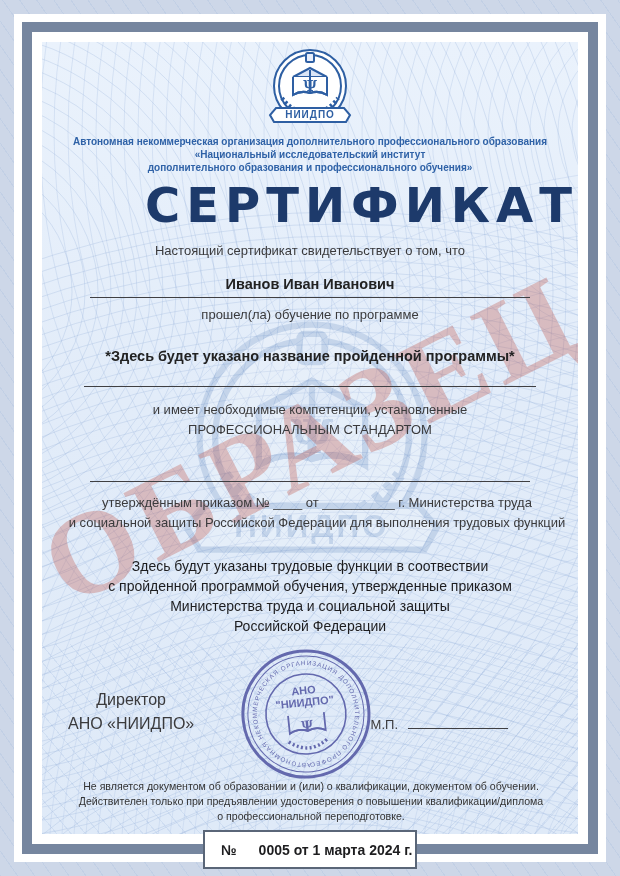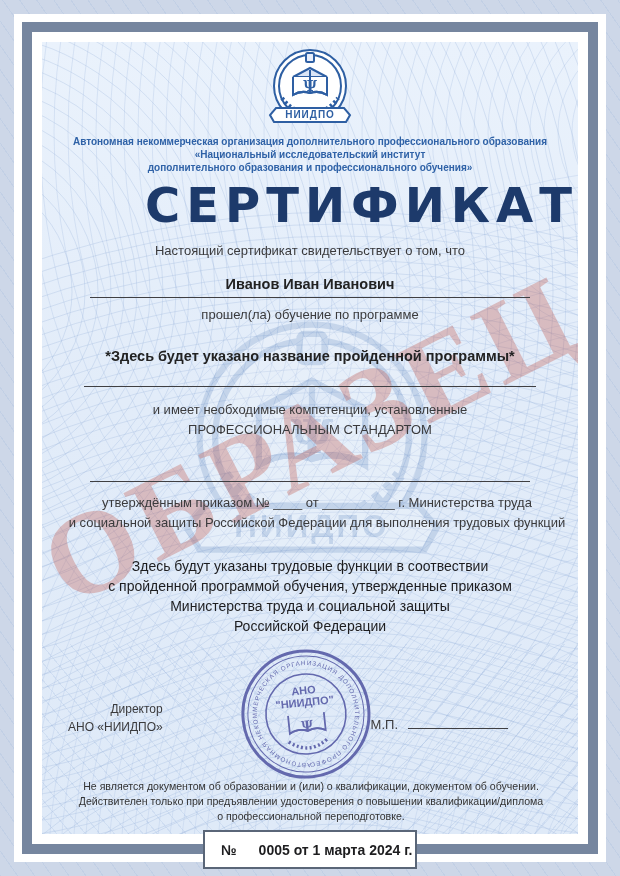--- a/index.html
+++ b/index.html
@@ -42,21 +42,21 @@
   .name-field { margin-top:18px; padding-bottom:5px; font-size:14.5px; font-weight:bold; color:#222; }
   .passed { margin-top:9px; font-size:13px; }
   .program-field { width:452px; margin-top:26px; padding-bottom:22px; font-size:14.5px; font-weight:bold; color:#222; }
   .competence { margin-top:13px; font-size:13px; line-height:1.5; }
   .blank-line { margin-top:42px; }
   .order { margin-top:11px; font-size:13px; line-height:1.55;padding-left:14px; }
   .functions-block { margin-top:24px; font-size:14px; font-weight:normal; color:#1d1d1f; line-height:1.42; }
 
   .sig-area { position:absolute; left:0; right:0; bottom:6px; height:186px; }
   .stamp { position:absolute; left:50%; transform:translateX(-53%) rotate(-6deg); top:0; opacity:.92; }
-  .director { position:absolute; left:26px; bottom:96px; text-align:right; font-size:12px; line-height:1.5; }
+  .director { position:absolute; left:26px; bottom:96px; text-align:center; font-size:16px; line-height:1.5; }
   .mp-row { position:absolute; right:70px; bottom:100px; font-size:13px;text-align:right; }
   .mp-line { display:inline-block; width:100px; margin-left:10px; border-bottom:1.4px solid #3f3f42; vertical-align:baseline; }
   .footnote { position:absolute; left:2px; right:0; bottom:8px; font-size:10.6px; color:#333; line-height:1.42; }
 
   .number-box { position:absolute; left:50%; transform:translateX(-50%); top:830px; z-index:6;
     width:214px; height:39px; background:#ffffff; border:2px solid #5a6678;
     display:flex; align-items:center; padding:0 16px; gap:22px;
     font-size:14px; font-weight:bold; color:#1d1d1f; }
   .number-box .num-value { flex:1; text-align:center; white-space:nowrap; }
 </style>

